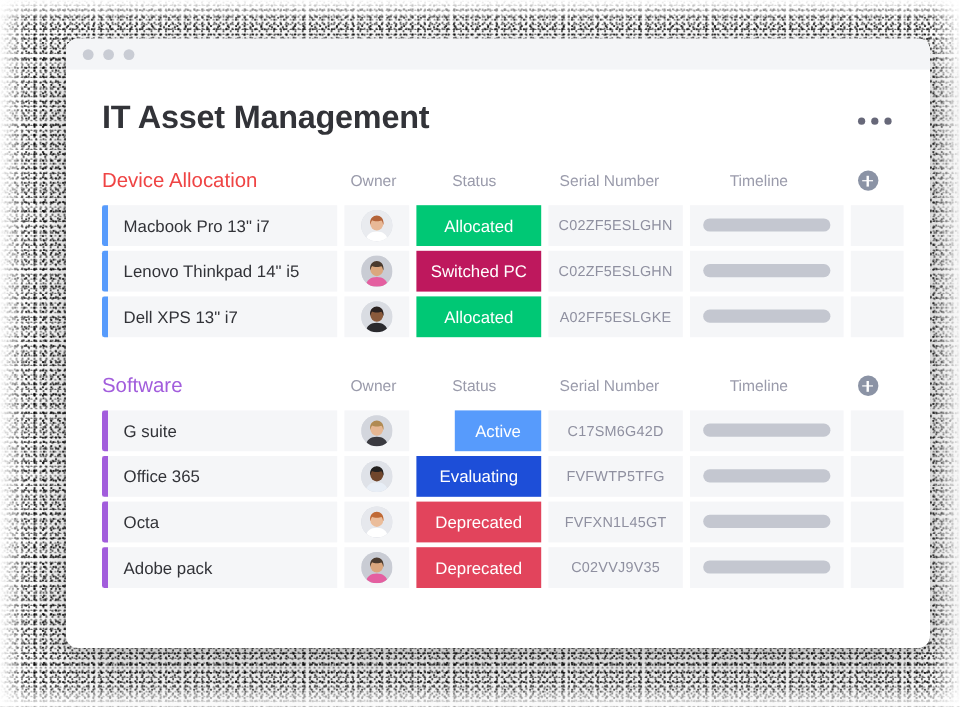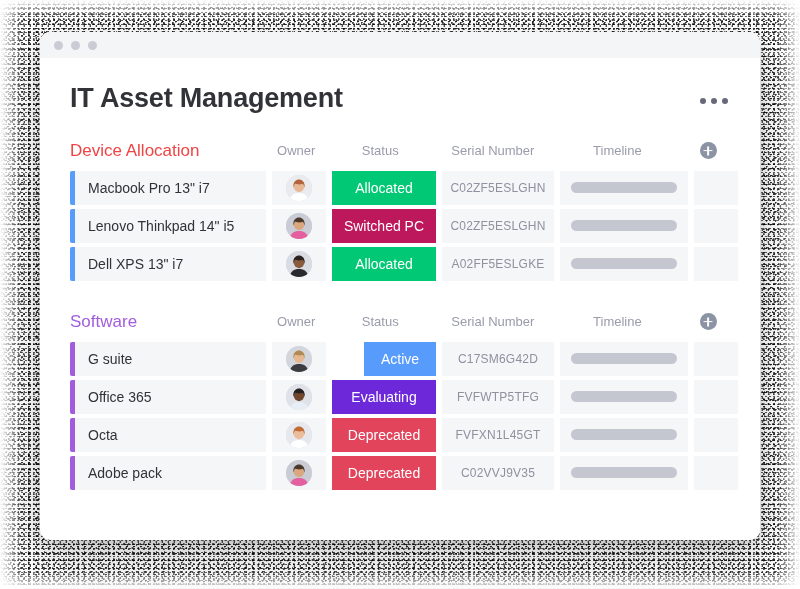--- a/index.html
+++ b/index.html
@@ -47,21 +47,21 @@
       linear-gradient(to right,  #fff 0px, rgba(255,255,255,0) 24px),
       linear-gradient(to left,   #fff 0px, rgba(255,255,255,0) 24px),
       linear-gradient(to bottom, #fff 0px, rgba(255,255,255,0) 18px),
       linear-gradient(to top,    #fff 0px, rgba(255,255,255,0) 18px);
     pointer-events: none;
   }
 
   
   .window {
     position: absolute;
-    left: 40px;
+    left: 55px;
     top: 32px;
     width: 720px;
     height: 508px;
     background: #ffffff;
     border-radius: 10px;
     box-shadow: 0 18px 46px rgba(0,0,0,.20), 0 3px 12px rgba(0,0,0,.10);
     overflow: hidden;
   }
 
   .titlebar {
@@ -397,21 +397,21 @@
                 <svg viewBox="0 0 40 40" xmlns="http://www.w3.org/2000/svg">
     <rect width="40" height="40" fill="#dfe2e8"></rect>
     <path d="M6 40c0-8.5 6.3-12.5 14-12.5S34 31.5 34 40z" fill="#e8eef6"></path>
     <ellipse cx="20" cy="17" rx="8.4" ry="9.4" fill="#70462c"></ellipse>
     <path d="M11.4 16.5c0-6 3.9-9.6 8.6-9.6s8.6 3.6 8.6 9.6c0 1-.2 2-.5 2.6-.3-3.3-1.2-5-2.3-5.6-2 1.2-9.4 1.5-11.7-.3-.9 1-1.9 2.8-2.2 5.9-.3-.7-.5-1.6-.5-2.6z" fill="#23201f"></path>
   </svg>
               </span>
        </div>
        <div class="gap"></div>
        <div class="cell c-status" style="background:transparent;padding:0">
-         <span class="status" style="background: #6d28d9;">Evaluating</span>
+         <span class="status" style="background: #1d4ed8;">Evaluating</span>
        </div>
        <div class="gap"></div>
        <div class="cell serialcell c-serial">FVFWTP5TFG</div>
        <div class="gap"></div>
        <div class="cell c-time">
          <span class="track">
            <span class="fill" style="width: 40%; background: rgb(162, 93, 220);"></span>
          </span>
        </div>
        <div class="gap"></div>

